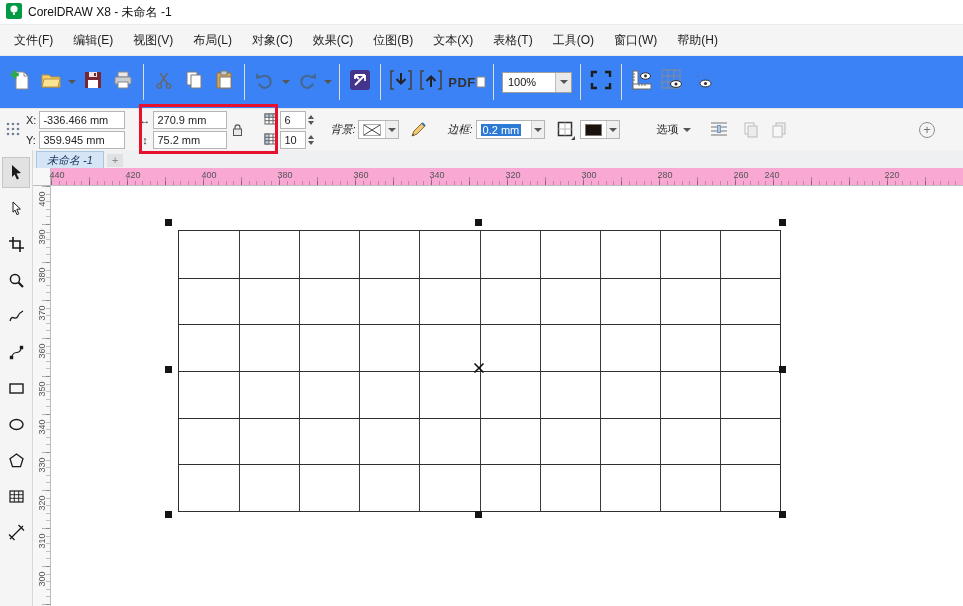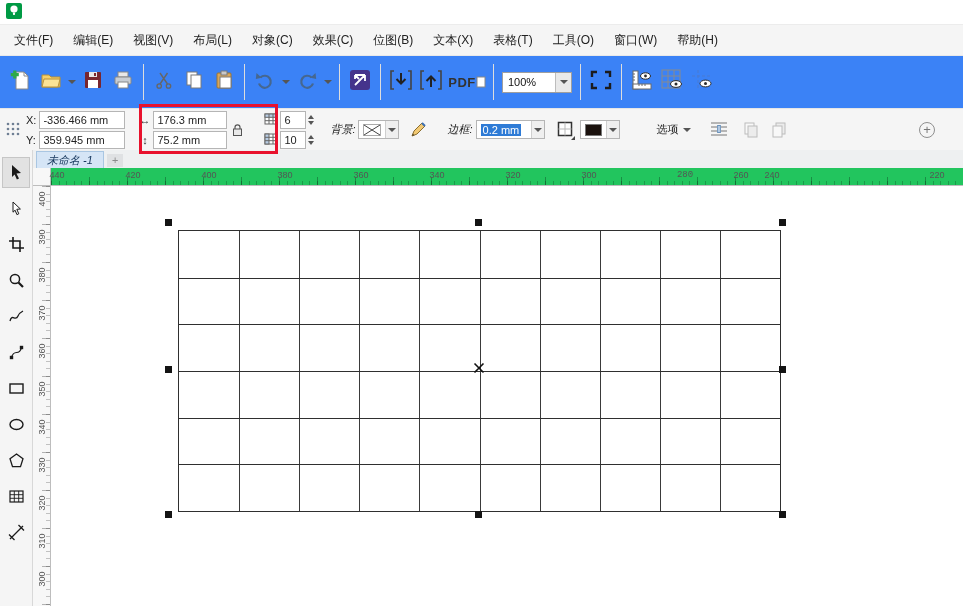--- a/index.html
+++ b/index.html
@@ -84,21 +84,21 @@
     padding-left:3px; font-size:11px;font-style:italic; }
   .tab.active { background:#d5e5f6; border:1px solid #a9c6e2; border-bottom:none;
     height:17px; display:flex; align-items:center; padding:0 10px; color:#16365c; }
   .tab-add { width:16px; height:13px; margin:0 0 1px 3px; background:#dfe1e3;
     color:#8a8a8a; font-size:11px; line-height:11px; display:flex; align-items:center;
     justify-content:center; }
 
   .ruler-row { height:18px; display:flex; }
   .ruler-corner { width:18px; background:#f7f7f7; border-right:1px solid #bdbdbd;
     border-bottom:1px solid #bdbdbd; }
-  .h-ruler { flex:1; position:relative; background:#22c55e; border-bottom:1px solid #bdbdbd; }
+  .h-ruler { flex:1; position:relative; background:#f9a8d4; border-bottom:1px solid #bdbdbd; }
   .h-ruler::before { content:""; position:absolute; left:0; right:0; bottom:0; height:8px;
     background:repeating-linear-gradient(to right, rgba(0,0,0,.28) 0 1px, transparent 1px 38px); }
   .h-ruler::after { content:""; position:absolute; left:0; right:0; bottom:0; height:4px;
     background:repeating-linear-gradient(to right, rgba(0,0,0,.22) 0 1px, transparent 1px 7.6px); }
   .htick { position:absolute; top:2px; transform:translateX(-50%); font-size:9px; color:#555; }
 
   .content-row { flex:1; display:flex; }
   .v-ruler { width:18px; position:relative; background:#f7f7f7; border-right:1px solid #bdbdbd; }
   .v-ruler::before { content:""; position:absolute; top:0; bottom:0; right:0; width:8px;
     background:repeating-linear-gradient(to bottom, rgba(0,0,0,.28) 0 1px, transparent 1px 38px); }
@@ -117,20 +117,21 @@
 </style>
 </head>
 <body>
 
 <div class="title-bar">
   <span><svg width="16" height="16" viewBox="0 0 16 16">
         <rect x="0" y="0" width="16" height="16" rx="2" fill="#009a44"></rect>
         <circle cx="8" cy="6" r="3.6" fill="#fff"></circle>
         <path d="M6.8 9.5 L9.2 9.5 L8.8 12 L7.2 12 Z" fill="#fff"></path>
       </svg></span>
+  <span>CorelDRAW X8 - 未命名 -1</span>
 </div>
 
 <div class="menu-bar">
     <div class="menu-item">文件(F)</div>
     <div class="menu-item">编辑(E)</div>
     <div class="menu-item">视图(V)</div>
     <div class="menu-item">布局(L)</div>
     <div class="menu-item">对象(C)</div>
     <div class="menu-item">效果(C)</div>
     <div class="menu-item">位图(B)</div>
@@ -302,21 +303,21 @@
       </div>
     <span class="plabel">Y:</span>
     <div class="pfield w86">
         <span>359.945 mm</span>
       </div>
   </div>
 
   <div class="size-group" style="margin-left:14px">
     <span class="dim-icon">↔</span>
     <div class="pfield w74">
-        <span>176.3 mm</span>
+        <span>270.9 mm</span>
       </div>
     <span class="dim-icon">↕</span>
     <div class="pfield w74">
         <span>75.2 mm</span>
       </div>
   </div>
 
   <span class="lock">
       <svg width="13" height="14" viewBox="0 0 13 14">
         <rect x="2.5" y="6" width="8" height="6.5" fill="#e9e9e9" stroke="#555"></rect>
@@ -510,24 +511,24 @@
       <div class="ruler-corner"></div>
       <div class="h-ruler">
           <span class="htick" style="left: 6px;">440</span>
           <span class="htick" style="left: 82px;">420</span>
           <span class="htick" style="left: 158px;">400</span>
           <span class="htick" style="left: 234px;">380</span>
           <span class="htick" style="left: 310px;">360</span>
           <span class="htick" style="left: 386px;">340</span>
           <span class="htick" style="left: 462px;">320</span>
           <span class="htick" style="left: 538px;">300</span>
-          <span class="htick" style="left: 634px; font-family: Liberation Mono, monospace;">280</span>
+          <span class="htick" style="left: 614px;">280</span>
           <span class="htick" style="left: 690px;">260</span>
           <span class="htick" style="left: 721px;">240</span>
-          <span class="htick" style="left: 886px;">220</span>
+          <span class="htick" style="left: 841px;">220</span>
         </div>
     </div>
 
     <div class="content-row">
       <div class="v-ruler">
           <span class="vtick" style="top: 13px;">400</span>
           <span class="vtick" style="top: 51px;">390</span>
           <span class="vtick" style="top: 89px;">380</span>
           <span class="vtick" style="top: 127px;">370</span>
           <span class="vtick" style="top: 165px;">360</span>

